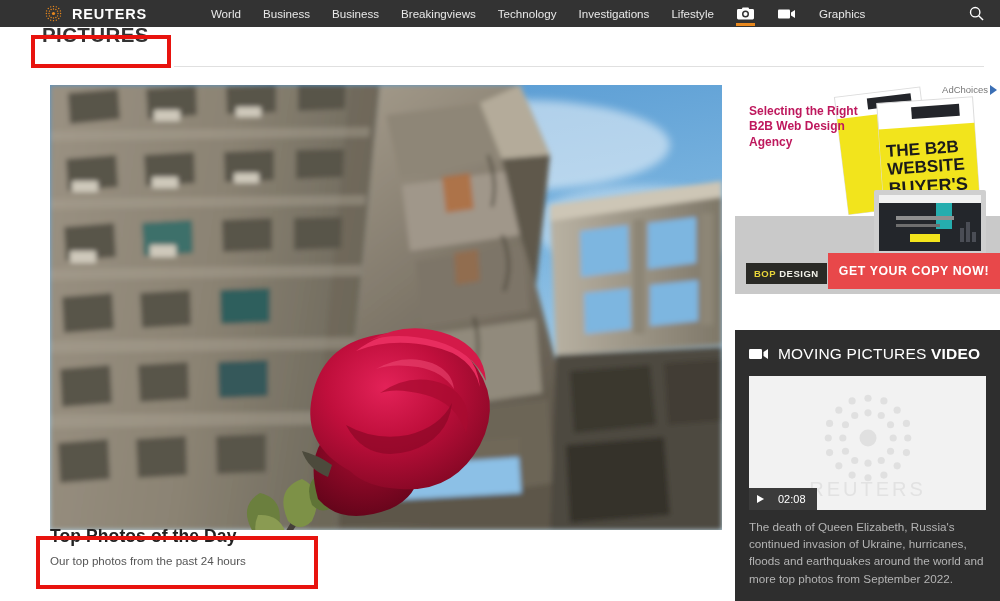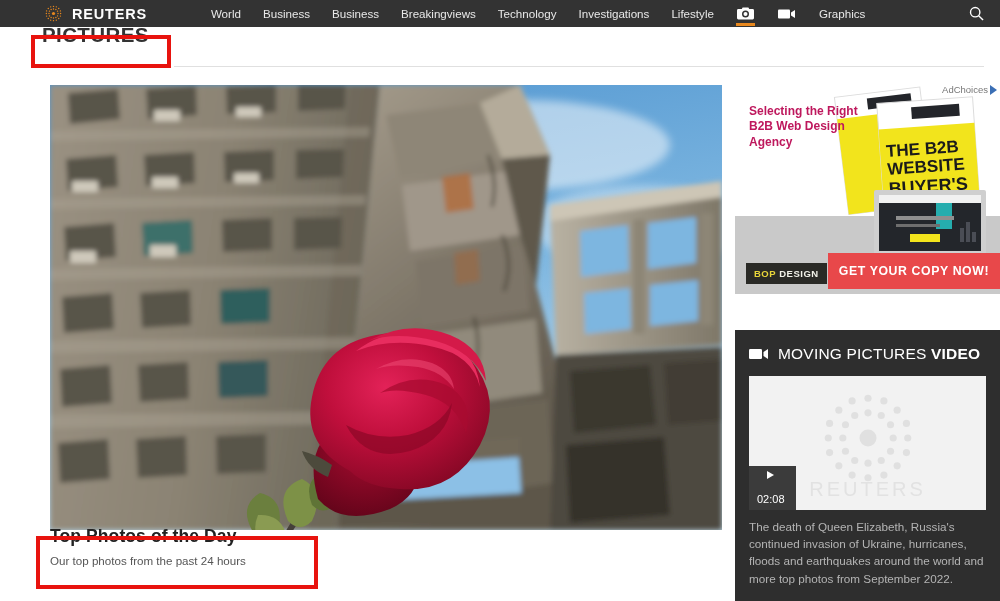--- a/index.html
+++ b/index.html
@@ -147,21 +147,21 @@
   }
   .vid-wm { position: absolute; left: 50%; top: 46%; transform: translate(-50%,-50%); }
   .vid-wm-text {
     position: absolute; left: 50%; top: 76%; transform: translateX(-50%);
     font-size: 20px; color: #e2e2e2; letter-spacing: 3px;
   }
   .vid-dur {
     position: absolute; left: 0; bottom: 0;
     background: #3b3b3b; color: #ffffff;
     font-size: 11px; padding: 5px 11px 5px 8px;
-    display: flex; align-items: center; gap: 14px; flex-direction: column;
+    display: flex; align-items: center; gap: 14px;
   }
   .vid-dur .play {
     width: 0; height: 0;
     border-left: 7px solid #ffffff;
     border-top: 4.5px solid transparent;
     border-bottom: 4.5px solid transparent;
   }
   .vid-title {
     margin-top: 13px; font-size: 17.5px; font-weight: bold;
     letter-spacing: 0.1px; cursor: pointer;

